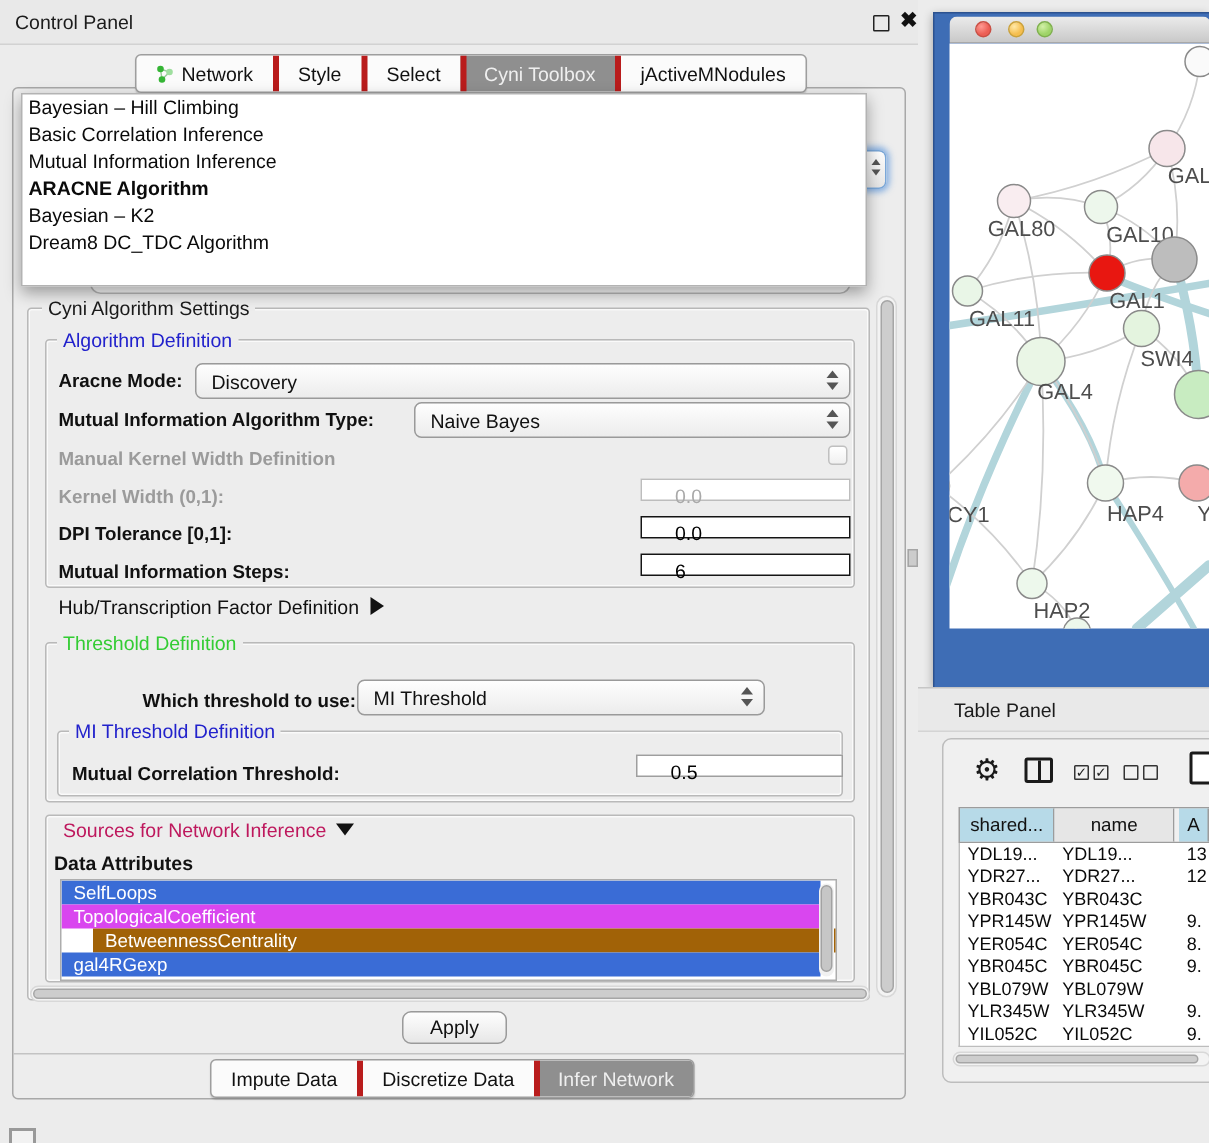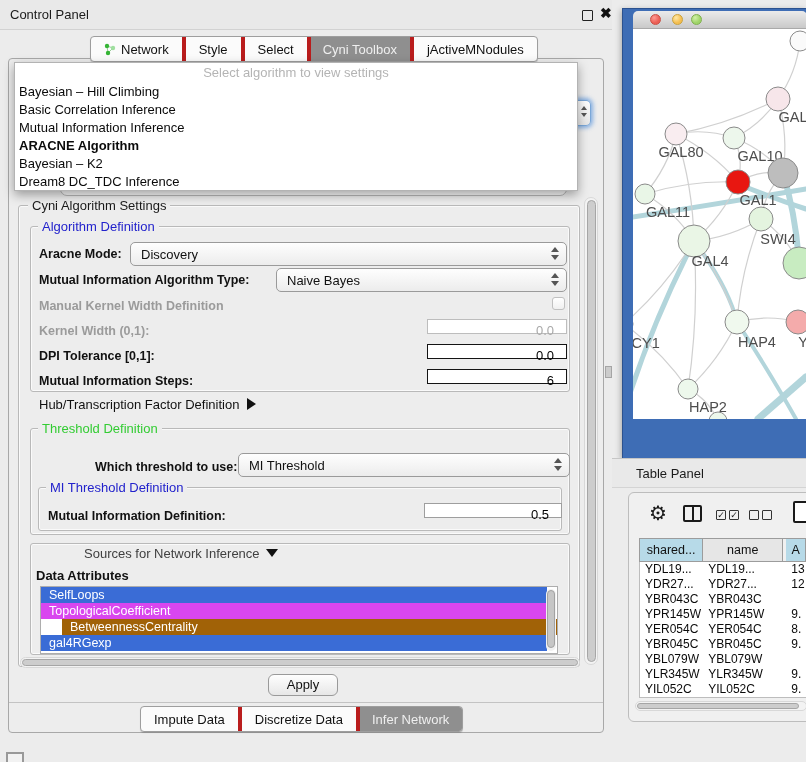--- a/index.html
+++ b/index.html
@@ -37,21 +37,21 @@
   .group-label { position:absolute; background:#ededed; padding:0 4px; font-size:13px; }
   .lbl { position:absolute; font-size:12.5px; color:#111; white-space:nowrap; }
   .b { font-weight:bold; }
   .dis { color:#9b9b9b; }
 
   .combo { position:absolute; height:24px; border:1px solid #9a9a9a; border-radius:5px; background:linear-gradient(#fefefe,#ececec); font-size:13px; color:#111; display:flex; align-items:center; padding-left:10px; }
   .combo .arrows { position:absolute; right:7px; top:4px; width:8px; }
   .arr-up { width:0; height:0; border-left:4px solid transparent; border-right:4px solid transparent; border-bottom:5px solid #555; margin-bottom:3px; }
   .arr-dn { width:0; height:0; border-left:4px solid transparent; border-right:4px solid transparent; border-top:5px solid #555; }
 
-  .field { position:absolute; height:15px; background:#fff; font-size:13px; text-align:right; padding:0 12px; line-height:21px; }
+  .field { position:absolute; height:15px; background:#fff; font-size:13px; padding:0 22px; line-height:21px; }
   .field.strong { border:1.5px solid #141414; color:#000; }
   .field.soft { border:1px solid #bdbdbd; color:#a9a9a9; }
   .field.mid { border:1px solid #9e9e9e; color:#000; }
 
   .checkbox { position:absolute; width:13px; height:13px; border:1px solid #c0c0c0; border-radius:3px; background:linear-gradient(#fff,#f0f0f0); }
 
   .tri-right { display:inline-block; width:0; height:0; border-top:6px solid transparent; border-bottom:6px solid transparent; border-left:9px solid #111; margin-left:8px; vertical-align:-1px; }
   .tri-down { display:inline-block; width:0; height:0; border-left:6px solid transparent; border-right:6px solid transparent; border-top:8px solid #111; margin-left:6px; vertical-align:1px; }
 
   #attr-list { left:40px; top:586px; width:518px; height:68px; border:1px solid #adadad; background:#fff; overflow:hidden; }
@@ -135,28 +135,27 @@
 
 <div class="abs" id="ghost-field"></div>
 <div class="abs" id="ghost-combo-btn">
   <div class="arrows" style="position:absolute;right:3px;top:5px;">
     <div class="arr-up" style="border-left-width:3px;border-right-width:3px;border-bottom-width:4px;"></div>
     <div class="arr-dn" style="border-left-width:3px;border-right-width:3px;border-top-width:4px;"></div>
   </div>
 </div>
 
 <div class="abs" id="popup">
-  <div id="popup-placeholder">Select algorithm to view settings</div>
   <div id="alg-list">
       <div class="alg-item">Bayesian – Hill Climbing</div>
       <div class="alg-item">Basic Correlation Inference</div>
       <div class="alg-item">Mutual Information Inference</div>
       <div class="alg-item bold">ARACNE Algorithm</div>
       <div class="alg-item">Bayesian – K2</div>
-      <div class="alg-item">Dream8 DC_TDC Inference</div>
+      <div class="alg-item">Dream8 DC_TDC Algorithm</div>
     </div>
 </div>
 
 <div class="abs group" style="left:18px;top:205px;width:562px;height:462px;"></div>
 <div class="group-label" style="left:28px;top:198px;color:#1a1a1a;">Cyni Algorithm Settings</div>
 
 <div class="abs scroll-track-v" style="left:584px;top:197px;width:14px;height:468px;">
   <div class="scroll-thumb" style="position:absolute;left:1.5px;top:2px;width:9px;height:462px;"></div>
 </div>
 
@@ -194,36 +193,36 @@
 <div class="field strong" style="left:427px;top:369px;width:140px;">6</div>
 
 <div class="lbl" style="left:39px;top:397px;font-size:13px;">
   <span>Hub/Transcription Factor Definition</span><span class="tri-right"></span>
 </div>
 
 <div class="abs group" style="left:30px;top:428px;width:540px;height:107px;"></div>
 <div class="group-label" style="left:38px;top:421px;color:#33cc33;">Threshold Definition</div>
 
 <div class="lbl b" style="left:95px;top:460px;">Which threshold to use:</div>
-<div class="combo" style="left:238px;top:453px;width:332px;">
+<div class="combo" style="left:238px;top:453px;width:272px;">
   <span>MI Threshold</span>
   <span class="arrows">
       <span class="arr-up" style="display:block"></span>
       <span class="arr-dn" style="display:block"></span>
     </span>
 </div>
 
 <div class="abs group" style="left:38px;top:487px;width:524px;height:44px;"></div>
 <div class="group-label" style="left:46px;top:480px;color:#2222cc;">MI Threshold Definition</div>
 
-<div class="lbl b" style="left:48px;top:509px;">Mutual Information Definition:</div>
+<div class="lbl b" style="left:48px;top:509px;">Mutual Correlation Threshold:</div>
 <div class="field mid" style="left:424px;top:503px;width:138px;">0.5</div>
 
 <div class="abs group" style="left:30px;top:543px;width:540px;height:112px;"></div>
-<div class="group-label" style="left:38px;top:546px;color:#404040;margin-left:42px;">
+<div class="group-label" style="left:38px;top:546px;color:#be185d;">
   <span>Sources for Network Inference</span><span class="tri-down"></span>
 </div>
 <div class="lbl b" style="left:36px;top:568px;font-size:13px;">Data Attributes</div>
 
 <div class="abs" id="attr-list">
   <div id="attr-items">
       <div class="attr-item" style="background: rgb(58, 108, 214);">SelfLoops</div>
       <div class="attr-item" style="background: #d946ef;">TopologicalCoefficient</div>
       <div class="attr-item" style="background: #a16207; margin-left: 21px;">BetweennessCentrality</div>
       <div class="attr-item" style="background: rgb(58, 108, 214);">gal4RGexp</div>

